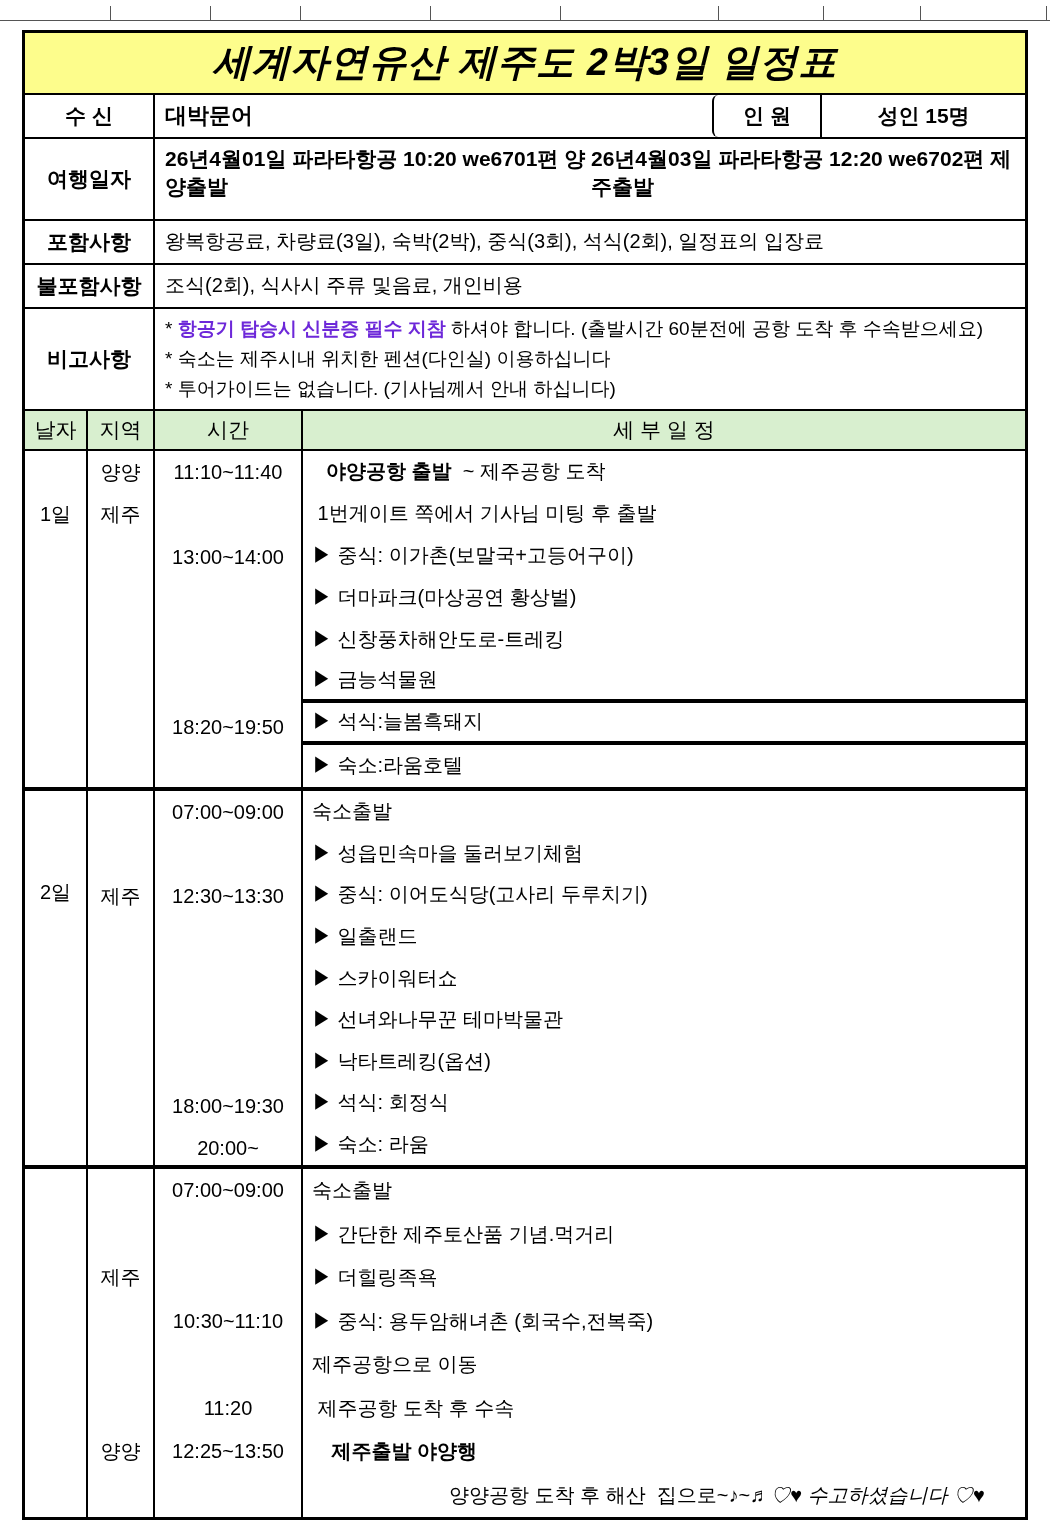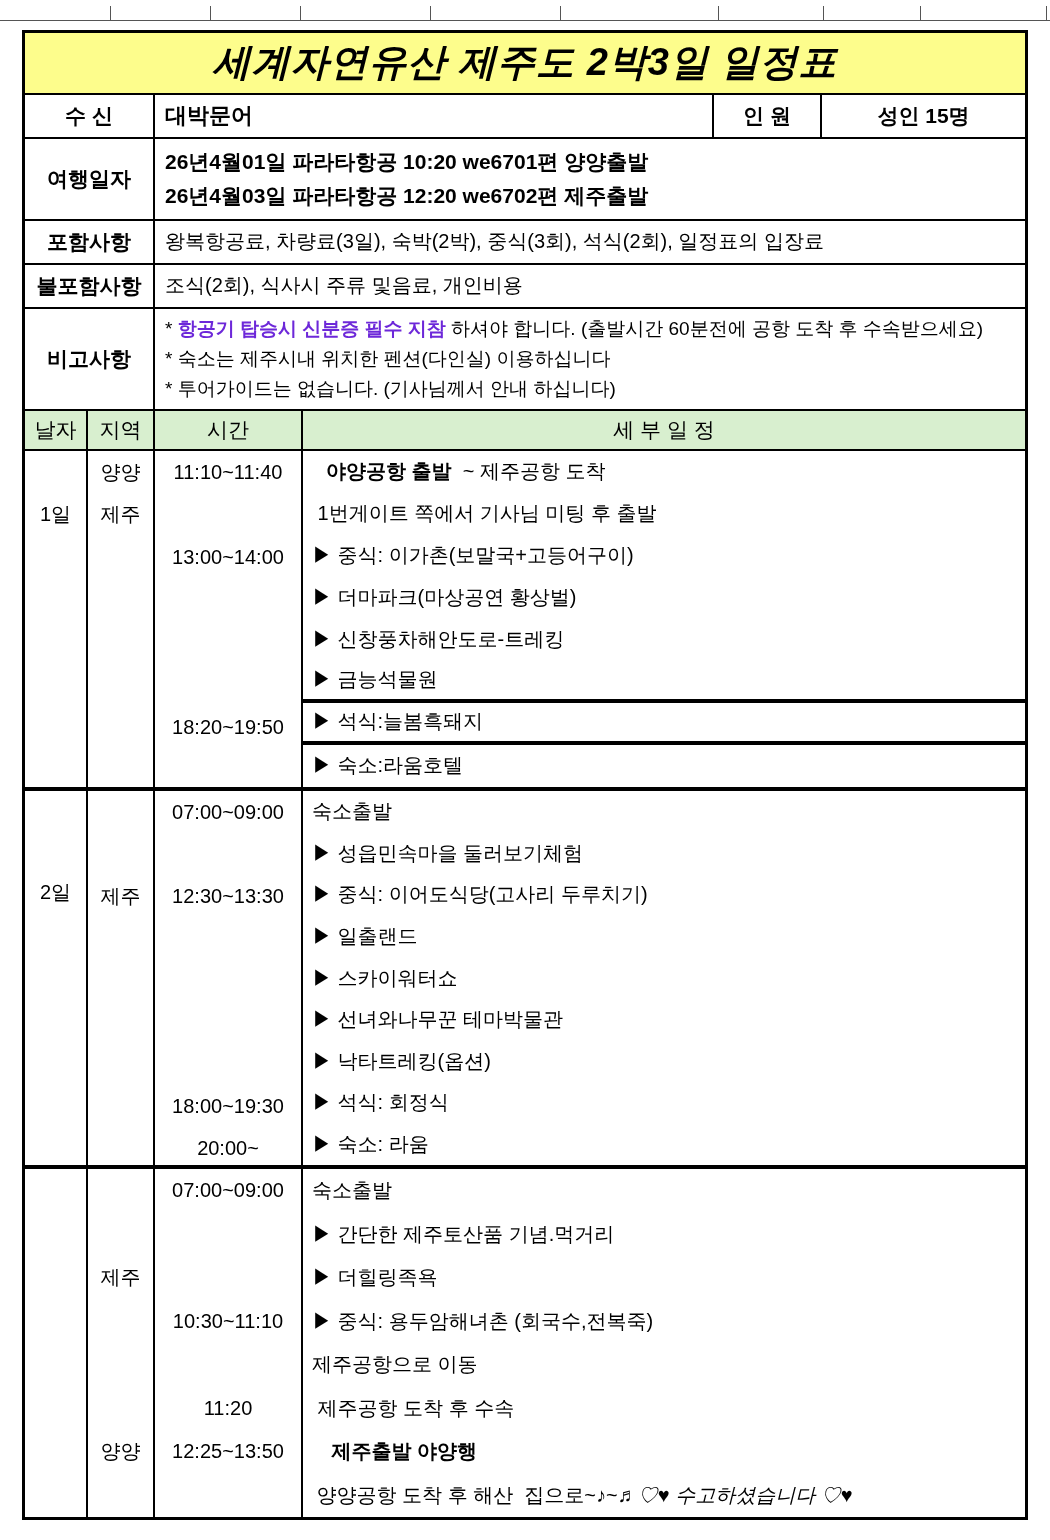--- a/index.html
+++ b/index.html
@@ -6,24 +6,24 @@
   body{width:1050px;height:1540px;position:relative;font-family:"Liberation Sans",sans-serif;color:#000;}
   .artifact-line{position:absolute;left:0;top:20px;width:1050px;height:1px;background:#555;}
   .artifact-stub{position:absolute;top:6px;width:1px;height:15px;background:#555;}
   .sheet{position:absolute;left:22px;top:30px;width:1006px;height:1490px;border:3px solid #000;box-sizing:border-box;overflow:hidden;display:flex;flex-direction:column;}
   .sheet *{box-sizing:border-box;}
   .title-row{height:62px;background:#FDFD8C;border-bottom:2px solid #000;display:flex;align-items:center;justify-content:center;font-size:38px;font-weight:bold;font-style:italic;letter-spacing:1px;}
   .irow{display:flex;border-bottom:2px solid #000;}
   .lab{width:130px;border-right:2px solid #000;display:flex;align-items:center;justify-content:center;font-weight:bold;font-size:21px;flex-shrink:0;}
   .r-recip{height:44px;}
   .recip-val{flex:1;display:flex;align-items:center;padding-left:10px;font-weight:bold;font-size:22px;}
-  .cnt-lab{width:108px;border-left:2px solid #000;display:flex;align-items:center;justify-content:center;font-weight:bold;font-size:21px;flex-shrink:0;}
+  .cnt-lab{width:108px;border-left:2px solid #000;display:flex;align-items:center;justify-content:center;font-weight:bold;font-size:21px;flex-shrink:0;border-radius:6px;}
   .cnt-val{width:205px;border-left:2px solid #000;display:flex;align-items:center;justify-content:center;font-weight:bold;font-size:21px;flex-shrink:0;}
   .r-dates{height:83px;}
-  .dates-val{flex:1;display:flex;flex-direction:column;justify-content:space-around;padding:6px 8px 6px 10px;font-weight:bold;font-size:21px;}
+  .dates-val{flex:1;display:flex;flex-direction:row;justify-content:space-around;padding:6px 8px 6px 10px;font-weight:bold;font-size:21px;}
   .r-line{height:44px;}
   .plain-val{flex:1;display:flex;align-items:center;padding-left:10px;font-size:20px;}
   .r-notes{height:103px;}
   .notes-val{flex:1;display:flex;flex-direction:column;justify-content:space-around;padding:5px 0 5px 10px;font-size:19px;}
   .notes-val .nline{white-space:pre;}
   .hl{color:#6d28d9;font-weight:bold;}
   .sched-head{height:40px;background:#D8EFCF;display:flex;border-bottom:2px solid #000;font-size:21px;}
   .sh-cell{display:flex;align-items:center;justify-content:center;border-right:2px solid #000;}
   .sh-day{width:63px;}
   .sh-region{width:67px;}
@@ -40,21 +40,21 @@
   .drow{display:flex;align-items:center;padding-left:9px;font-size:20px;}
   .drow span{white-space:pre;}
   .d1{height:340px;}
   .d1 .drow{height:42.5px;}
   .d2{height:378px;}
   .d2 .drow{height:42px;}
   .d3{height:348px;}
   .d3 .drow{height:43.5px;}
   .thick-bot{border-bottom:4px solid #000;}
   .b{font-weight:bold;margin-left:14px;}
-  .farewell{justify-content:flex-start;padding-right:40px;padding-left:8px;}
+  .farewell{justify-content:flex-end;padding-right:40px;padding-left:8px;}
   .farewell .it{font-style:italic;white-space:pre;}
 </style>
 </head>
 <body>
 
 <div class="artifact-line"></div>
 <div class="artifact-stub" style="left:110px"></div>
 <div class="artifact-stub" style="left:210px"></div>
 <div class="artifact-stub" style="left:300px"></div>
 <div class="artifact-stub" style="left:430px"></div>

